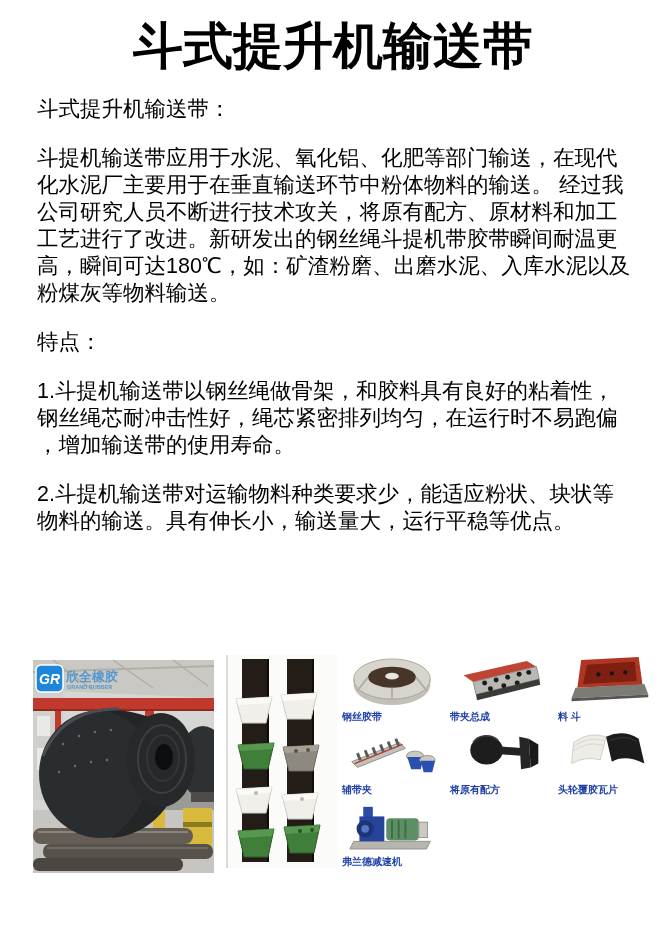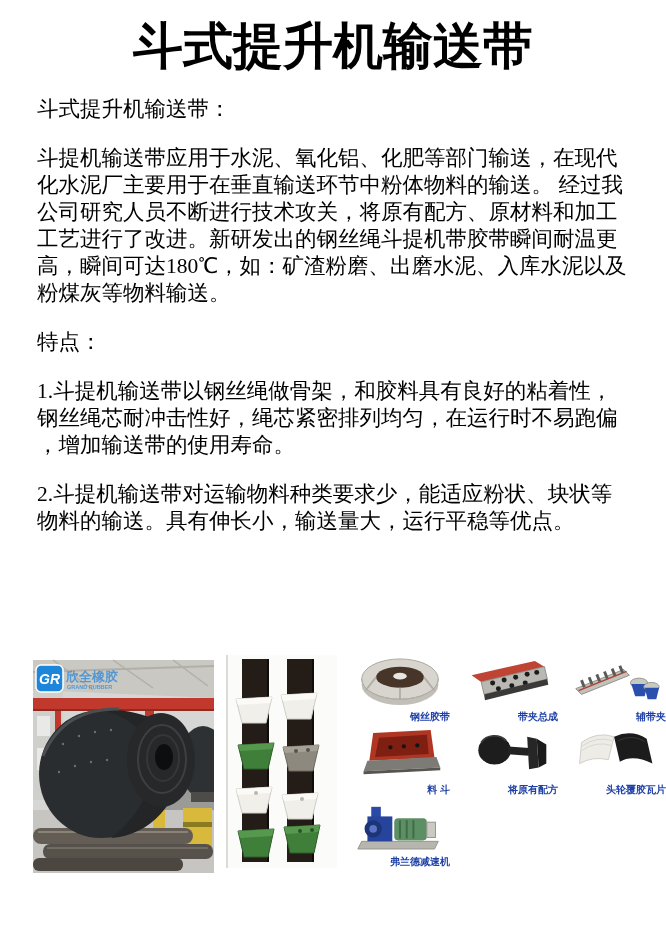--- a/index.html
+++ b/index.html
@@ -17,21 +17,20 @@
     line-height: 1.15;
     font-weight: bold;
     text-align: center;
     white-space: nowrap;
   }
   .content {
     margin: 20px 0 0 37px;
     width: 594px;
     font-size: 21.5px;
     line-height: 27px;
-    font-family: Liberation Serif, serif;
   }
   .content p {
     margin: 0 0 22px 0;
     word-break: break-all;
     line-break: anywhere;
   }
   .gallery {
     position: absolute;
     top: 653px; left: 0;
     width: 666px; height: 222px;
@@ -44,21 +43,21 @@
     left: 342px; top: 0;
     width: 324px;
     display: grid;
     grid-template-columns: repeat(3, 108px);
     grid-template-rows: 73px 72px 72px;
   }
   .part {
     margin: 0;
     display: flex;
     flex-direction: column;
-    align-items: flex-end;
+    align-items: flex-start;
   }
   .part .thumb {
     width: 100px; height: 56px;
     display: flex; align-items: center; justify-content: center;
   }
   .part .thumb svg { display: block; }
   .part figcaption {
     margin-top: 1px;
     font-size: 10px;
     font-weight: bold;
@@ -215,20 +214,35 @@
               <circle cx="66" cy="30" r="2.6" fill="#1c1c1c"></circle>
             <polygon points="23,42 89,26 90,32 24,48" fill="#3a3a38"></polygon>
           </svg>
         </div>
         <figcaption>带夹总成</figcaption>
       </figure>
 
       <figure class="part">
         <div class="thumb">
           <svg width="92" height="54" viewBox="0 0 96 56" xmlns="http://www.w3.org/2000/svg">
+            <polygon points="20,6 80,3 84,32 16,35" fill="#b03624"></polygon>
+            <polygon points="26,11 76,8 78,28 22,31" fill="#7e1f12"></polygon>
+            <circle cx="38" cy="21" r="2.2" fill="#151515"></circle>
+              <circle cx="52" cy="20" r="2.2" fill="#151515"></circle>
+            <circle cx="66" cy="19" r="2.2" fill="#151515"></circle>
+            <polygon points="14,35 86,31 90,42 10,46" fill="#7d7b76"></polygon>
+            <polygon points="10,46 90,42 90,45 10,49" fill="#57554f"></polygon>
+          </svg>
+        </div>
+        <figcaption>料 斗</figcaption>
+      </figure>
+
+      <figure class="part">
+        <div class="thumb">
+          <svg width="92" height="54" viewBox="0 0 96 56" xmlns="http://www.w3.org/2000/svg">
             <polygon points="6,36 56,16 62,22 12,42" fill="#c2c1bb" stroke="#8f8d86"></polygon>
             <line x1="9" y1="38" x2="59" y2="18" stroke="#b0402f" stroke-width="1.5"></line>
             <g fill="#5a5a57">
               <rect x="12" y="27" width="3" height="8" transform="rotate(-22 13 31)"></rect>
               <rect x="20" y="24" width="3" height="8" transform="rotate(-22 21 28)"></rect>
               <rect x="28" y="21" width="3" height="8" transform="rotate(-22 29 25)"></rect>
               <rect x="36" y="18" width="3" height="8" transform="rotate(-22 37 22)"></rect>
               <rect x="44" y="15" width="3" height="8" transform="rotate(-22 45 19)"></rect>
               <rect x="52" y="12" width="3" height="8" transform="rotate(-22 53 16)"></rect>
             </g>
@@ -237,35 +251,20 @@
             <ellipse cx="85" cy="34" rx="8" ry="4.5" fill="#c9c9c4" stroke="#96948c"></ellipse>
             <path d="M78,35 L81,47 L90,47 L93,35 Z" fill="#2a4fae"></path>
           </svg>
         </div>
         <figcaption>辅带夹</figcaption>
       </figure>
 
       <figure class="part">
         <div class="thumb">
           <svg width="92" height="54" viewBox="0 0 96 56" xmlns="http://www.w3.org/2000/svg">
-            <polygon points="20,6 80,3 84,32 16,35" fill="#b03624"></polygon>
-            <polygon points="26,11 76,8 78,28 22,31" fill="#7e1f12"></polygon>
-            <circle cx="38" cy="21" r="2.2" fill="#151515"></circle>
-              <circle cx="52" cy="20" r="2.2" fill="#151515"></circle>
-            <circle cx="66" cy="19" r="2.2" fill="#151515"></circle>
-            <polygon points="14,35 86,31 90,42 10,46" fill="#7d7b76"></polygon>
-            <polygon points="10,46 90,42 90,45 10,49" fill="#57554f"></polygon>
-          </svg>
-        </div>
-        <figcaption>料 斗</figcaption>
-      </figure>
-
-      <figure class="part">
-        <div class="thumb">
-          <svg width="92" height="54" viewBox="0 0 96 56" xmlns="http://www.w3.org/2000/svg">
             <ellipse cx="34" cy="24" rx="17" ry="15" fill="#1d1d1d"></ellipse>
             <path d="M20,16 A16,14 0 0 1 46,14" fill="none" stroke="#3c3c3c" stroke-width="2"></path>
             <rect x="48" y="21" width="22" height="8" fill="#222222" transform="rotate(4 59 25)"></rect>
             <polygon points="68,10 78,12 80,42 70,44" fill="#262626"></polygon>
             <polygon points="78,12 88,18 88,38 80,42" fill="#1a1a1a"></polygon>
           </svg>
         </div>
         <figcaption>将原有配方</figcaption>
       </figure>
 

